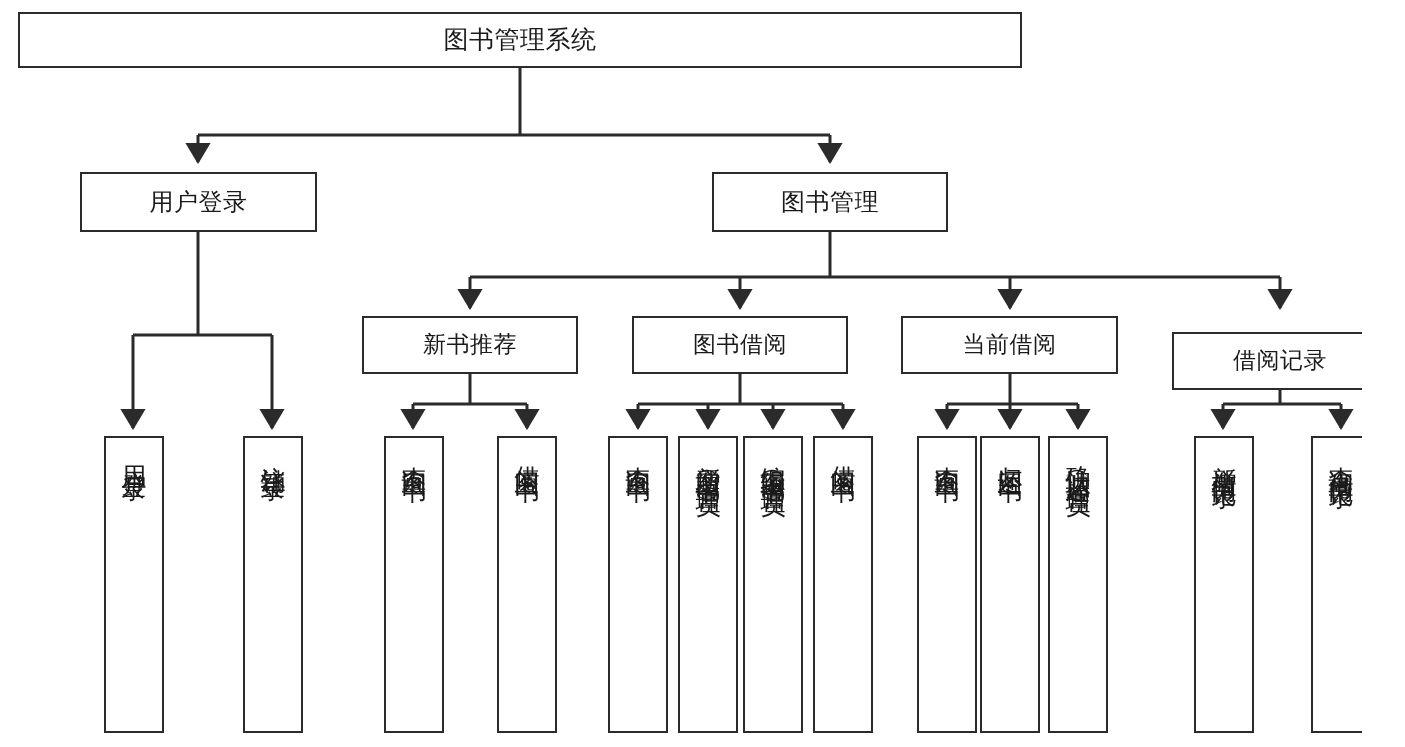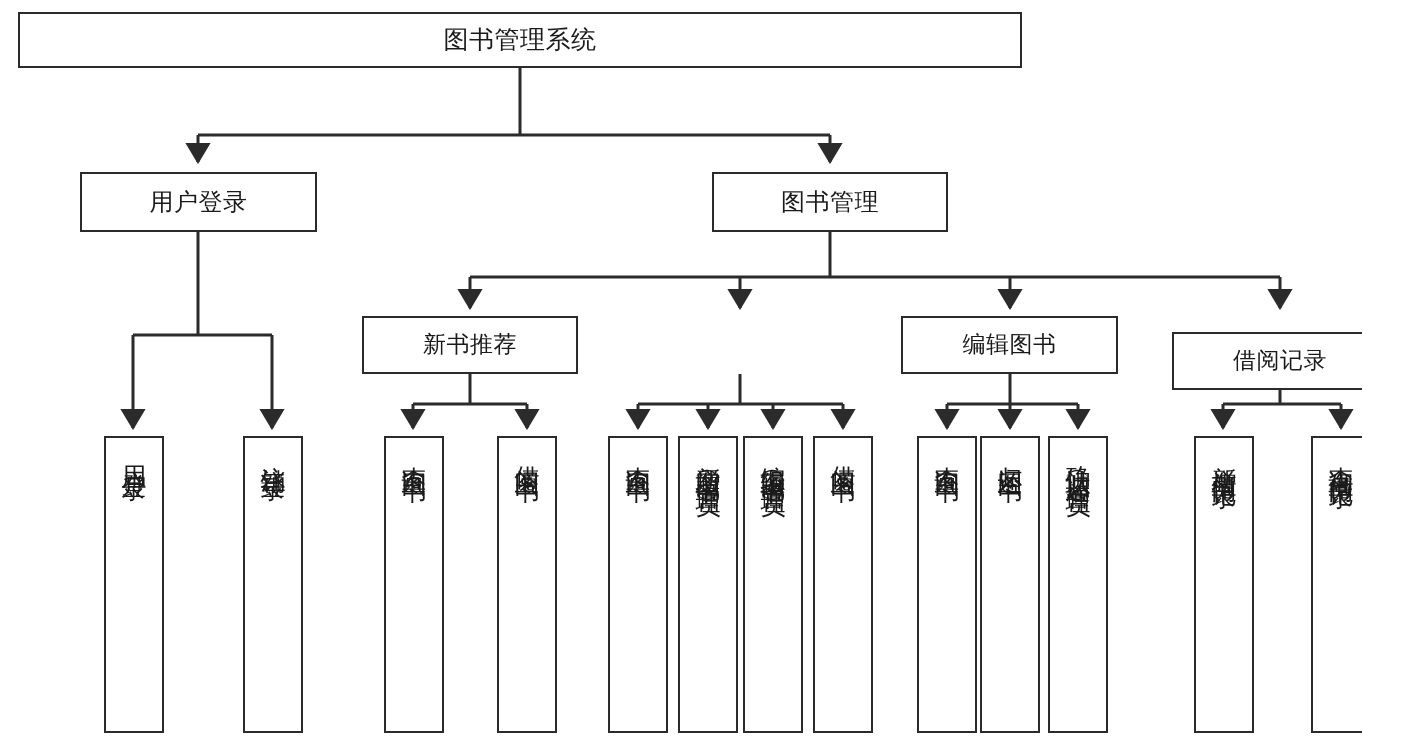--- a/index.html
+++ b/index.html
@@ -137,23 +137,26 @@
   </div>
 
   <div class="node lvl1" style="left:712px; top:172px; width:236px; height:60px;">
     <span class="lbl">图书管理</span>
   </div>
 
   <div class="node lvl2" style="left:362px; top:316px; width:216px; height:58px;">
     <span class="lbl">新书推荐</span>
   </div>
 
+  <div class="node lvl2" style="left:632px; top:316px; width:216px; height:58px;">
+    <span class="lbl">图书借阅</span>
+  </div>
 
   <div class="node lvl2" style="left:901px; top:316px; width:217px; height:58px;">
-    <span class="lbl">编辑图书</span>
+    <span class="lbl">当前借阅</span>
   </div>
 
   <div class="node lvl2" style="left:1172px; top:316px; width:216px; height:58px;margin-top:16px;">
     <span class="lbl">借阅记录</span>
   </div>
 
   <div class="node leaf" style="left:104px; top:436px; width:60px; height:297px;">
     <span class="lbl">用户登录</span>
   </div>
 

